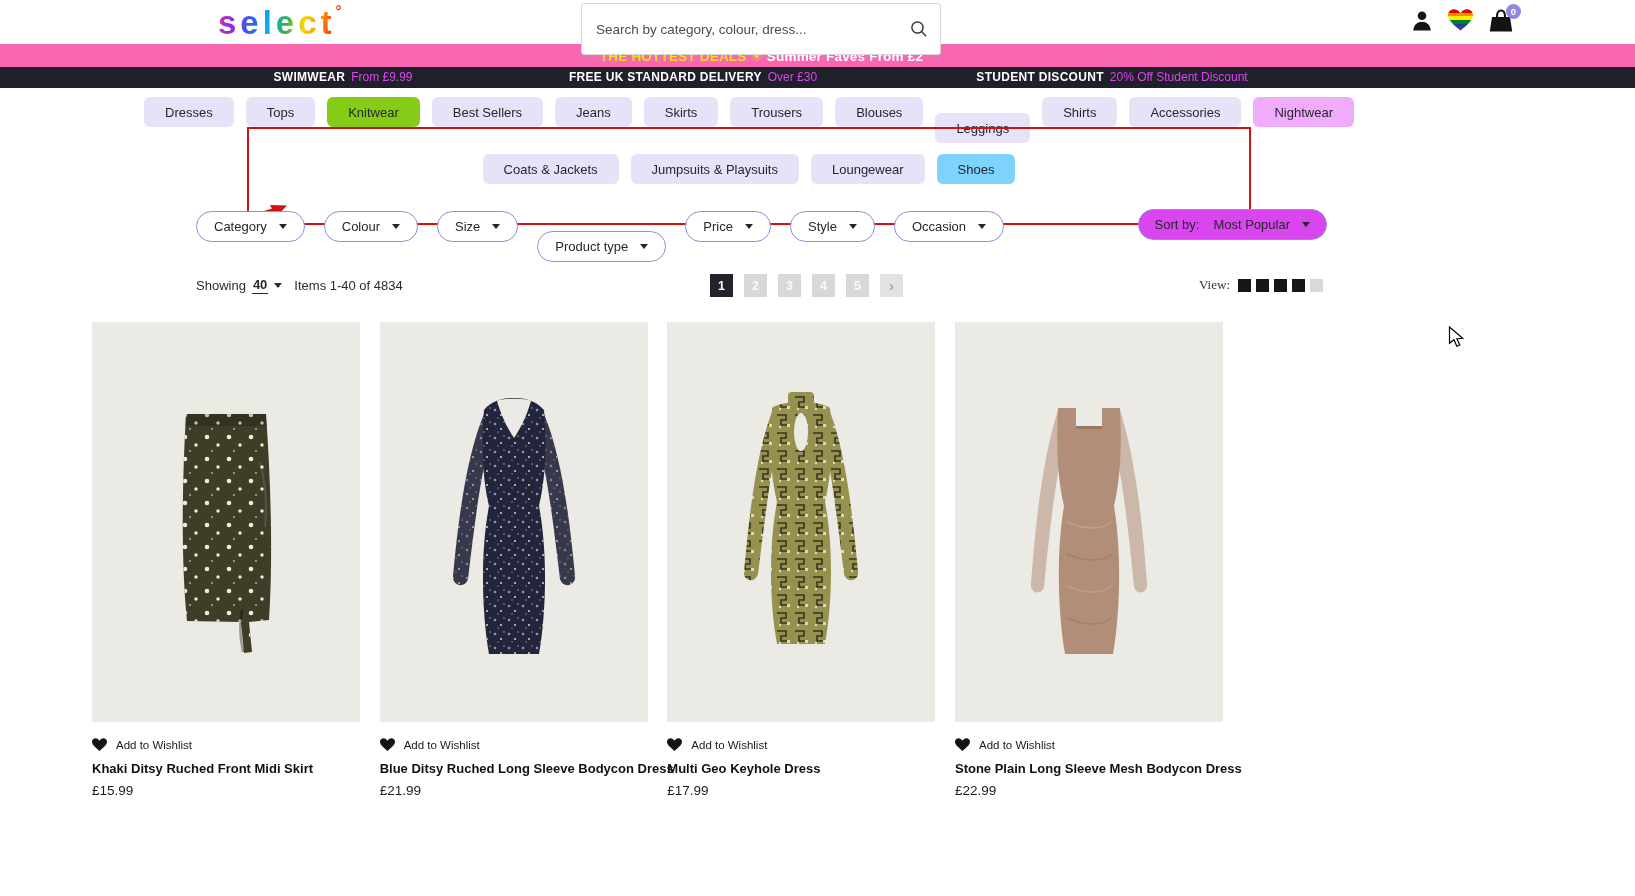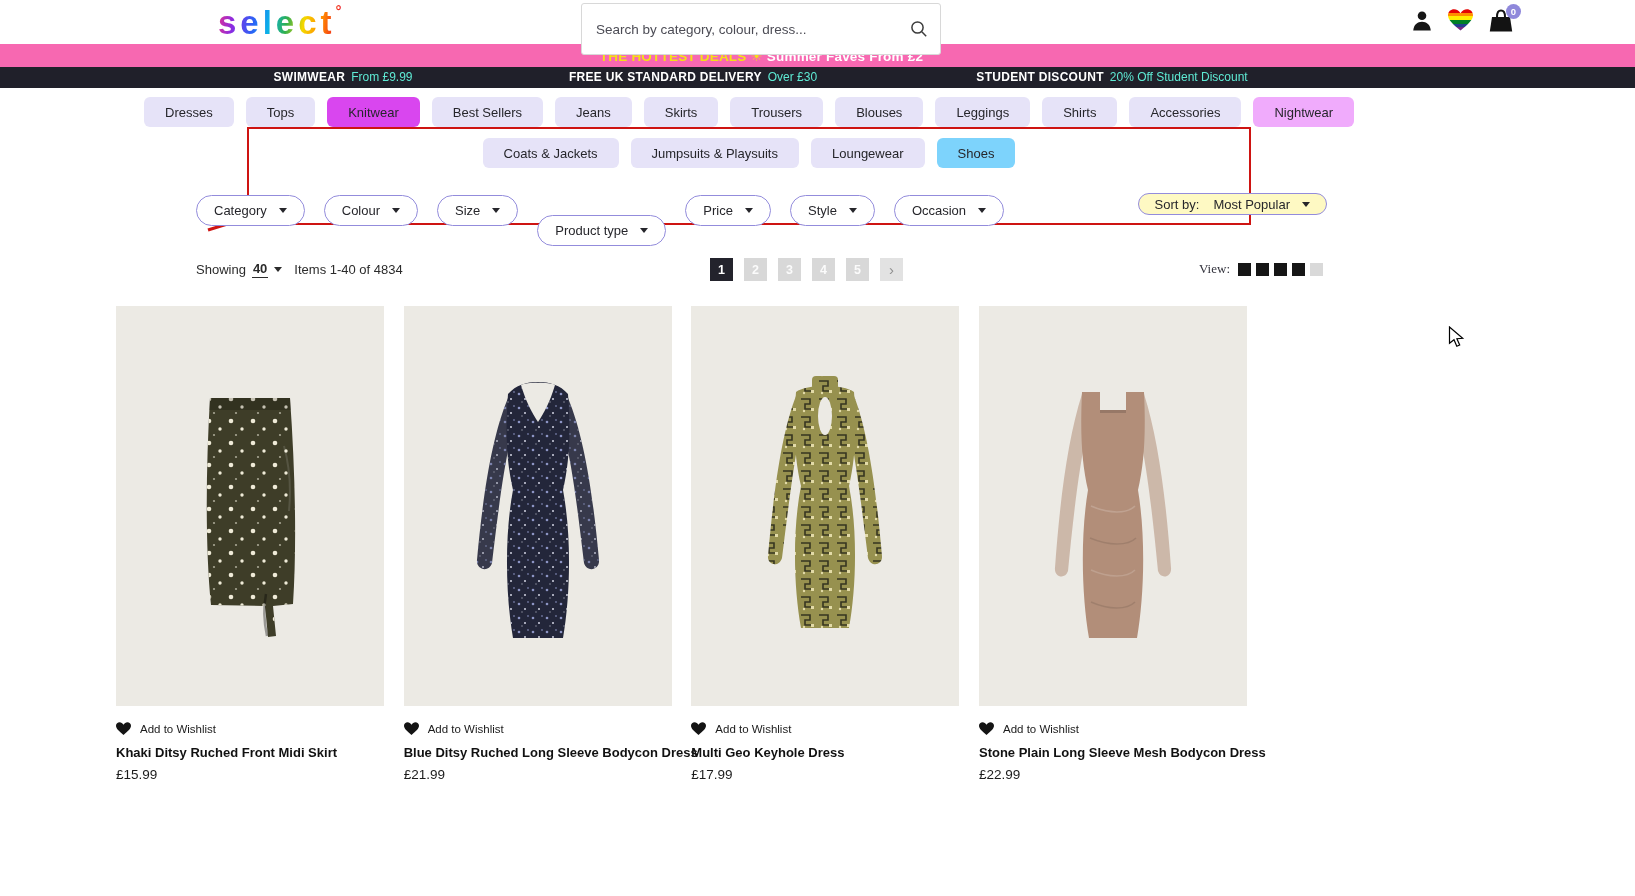--- a/index.html
+++ b/index.html
@@ -31,58 +31,58 @@
   
   .promo { height:23px; display:flex; align-items:center; }
   .promo-inner { width:1523px; text-align:center; font-size:13.5px; font-weight:bold; color:#fff; letter-spacing:.2px; }
   .promo-deal { margin-right:4px; }
   .promo-sun { margin-right:4px; font-weight:normal; }
 
   
   .infobar { position:relative; height:21px; color:#fff; font-size:12px; }
   .info-item { position:absolute; top:3px; transform:translateX(-50%); white-space:nowrap; }
   .info-item b { font-weight:bold; letter-spacing:.3px; margin-right:6px; }
-  .info-item span { font-weight:normal; color:#5eead4; }
+  .info-item span { font-weight:normal; color:#d946ef; }
   .info-0 { left:343px; } .info-1 { left:693px; } .info-2 { left:1112px; }
 
   
   .pillzone { width:1004px; margin-left:247px; padding-top:9px; padding-bottom:19px; }
   .pill-row { display:flex; justify-content:center; gap:12px; }
   .pill-row + .pill-row { margin-top:11px; }
   .qpill { height:30px; display:inline-flex; align-items:center; padding:0 21px; border-radius:6px; font-size:13px; color:#26262b; cursor:pointer; white-space:nowrap; }
 
   
   .anno-rect { position:absolute; left:247px; top:127px; width:1004px; height:98px; border:2px solid #CE1412; pointer-events:none; }
   .anno-arrow { position:absolute; left:200px; top:197px; pointer-events:none; }
 
   
   .filterrow { position:relative; width:1131px; margin:8px 0 0 196px; height:31px; }
   .filters { display:flex; gap:19px; }
   .fpill { height:31px; display:inline-flex; align-items:center; gap:12px; padding:12px 17px; border:1px solid #938CDC; border-radius:17px; background:#fff; font-size:13px; color:#26262b; cursor:pointer; white-space:nowrap; }
   .caret { width:0; height:0; border-left:4.5px solid transparent; border-right:4.5px solid transparent; border-top:5.5px solid #26262b; display:inline-block; }
-  .sortpill { position:absolute; right:0; top:-2px; height:22px; display:inline-flex; align-items:center; padding:5px 16px; border:1px solid #938CDC; border-radius:17px; background:#fef9c3; font-size:13px; color:#26262b; cursor:pointer; }
+  .sortpill { position:absolute; right:0; top:-2px; height:31px; display:inline-flex; align-items:center; padding:5px 16px; border:1px solid #938CDC; border-radius:17px; background:#d946ef; font-size:13px; color:#26262b; cursor:pointer; }
   .sort-value { margin-left:14px; }
   .sortpill .caret { margin-left:12px; }
 
   
   .resultsbar { position:relative; width:1131px; margin:32px 0 0 196px; height:24px; font-size:13px; color:#2b2b2b; }
   .showing-group { position:absolute; left:0; top:3px; display:flex; align-items:center; gap:6px; }
   .page-size { font-weight:bold; border-bottom:1.5px solid #2b2b2b; padding:0 1px 1px 1px; cursor:pointer; }
   .page-size-caret { border-top-color:#2b2b2b; margin-right:6px; cursor:pointer; }
   .pagination { position:absolute; left:514px; top:0; display:flex; gap:11px; }
   .pbtn { width:23px; height:23px; display:flex; align-items:center; justify-content:center; font-size:12.5px; font-weight:bold; color:#fbfbfb; background:#D8D8D8; cursor:pointer; }
   .pbtn.active { background:#23232C; color:#fff; }
   .pbtn.next { background:#E2E2E2; color:#8f8f8f; font-size:15px; font-weight:normal; }
   .view-group { position:absolute; right:4px; top:3px; display:flex; align-items:center; gap:5px; }
   .view-label { margin-right:3px; color:#33333d;font-family:Liberation Serif, serif; }
   .vsq { width:13px; height:13px; background:#D9D9D9; cursor:pointer; }
   .vsq.on { background:#161616; }
 
   
-  .grid { display:flex; justify-content:space-between; width:1131px; margin:24px 0 0 116px; }
+  .grid { display:flex; justify-content:space-between; width:1131px; margin:24px 0 0 92px; }
   .card { width:268px; }
   .card-img { width:268px; height:400px; background:#ECEAE4; cursor:pointer; }
   .wishrow { display:flex; align-items:center; gap:9px; margin-top:16px; cursor:pointer; }
   .wishrow span { font-size:11.5px; color:#1b1b1b; }
   .pname { margin-top:9px; font-size:13px; font-weight:bold; color:#111; white-space:nowrap; cursor:pointer; }
   .pprice { margin-top:7px; font-size:13.5px; color:#1c1c1c; }
 
   .cursor { position:absolute; left:1448px; top:326px; pointer-events:none; }
 </style>
 </head>
@@ -149,27 +149,27 @@
   <div class="infobar" style="background: rgb(32, 32, 42);">
       <div class="info-item info-0"><b>SWIMWEAR</b><span>From £9.99</span></div>
       <div class="info-item info-1"><b>FREE UK STANDARD DELIVERY</b><span>Over £30</span></div>
       <div class="info-item info-2"><b>STUDENT DISCOUNT</b><span>20% Off Student Discount</span></div>
     </div>
 
   <section class="pillzone">
     <div class="pill-row">
         <div class="qpill" style="background: rgb(230, 227, 248);">Dresses</div>
         <div class="qpill" style="background: rgb(230, 227, 248);">Tops</div>
-        <div class="qpill" style="background: #d946ef;">Knitwear</div>
+        <div class="qpill" style="background: #84cc16;">Knitwear</div>
         <div class="qpill" style="background: rgb(230, 227, 248);">Best Sellers</div>
         <div class="qpill" style="background: rgb(230, 227, 248);">Jeans</div>
         <div class="qpill" style="background: rgb(230, 227, 248);">Skirts</div>
         <div class="qpill" style="background: rgb(230, 227, 248);">Trousers</div>
         <div class="qpill" style="background: rgb(230, 227, 248);">Blouses</div>
-        <div class="qpill" style="background: rgb(230, 227, 248);">Leggings</div>
+        <div class="qpill" style="background: rgb(230, 227, 248); margin-top: 16px;">Leggings</div>
         <div class="qpill" style="background: rgb(230, 227, 248);">Shirts</div>
         <div class="qpill" style="background: rgb(230, 227, 248);">Accessories</div>
         <div class="qpill" style="background: #f0abfc;">Nightwear</div>
       </div>
     <div class="pill-row">
         <div class="qpill" style="background: rgb(230, 227, 248);">Coats &amp; Jackets</div>
         <div class="qpill" style="background: rgb(230, 227, 248);">Jumpsuits &amp; Playsuits</div>
         <div class="qpill" style="background: rgb(230, 227, 248);">Loungewear</div>
         <div class="qpill" style="background: #7dd3fc;">Shoes</div>
       </div>

